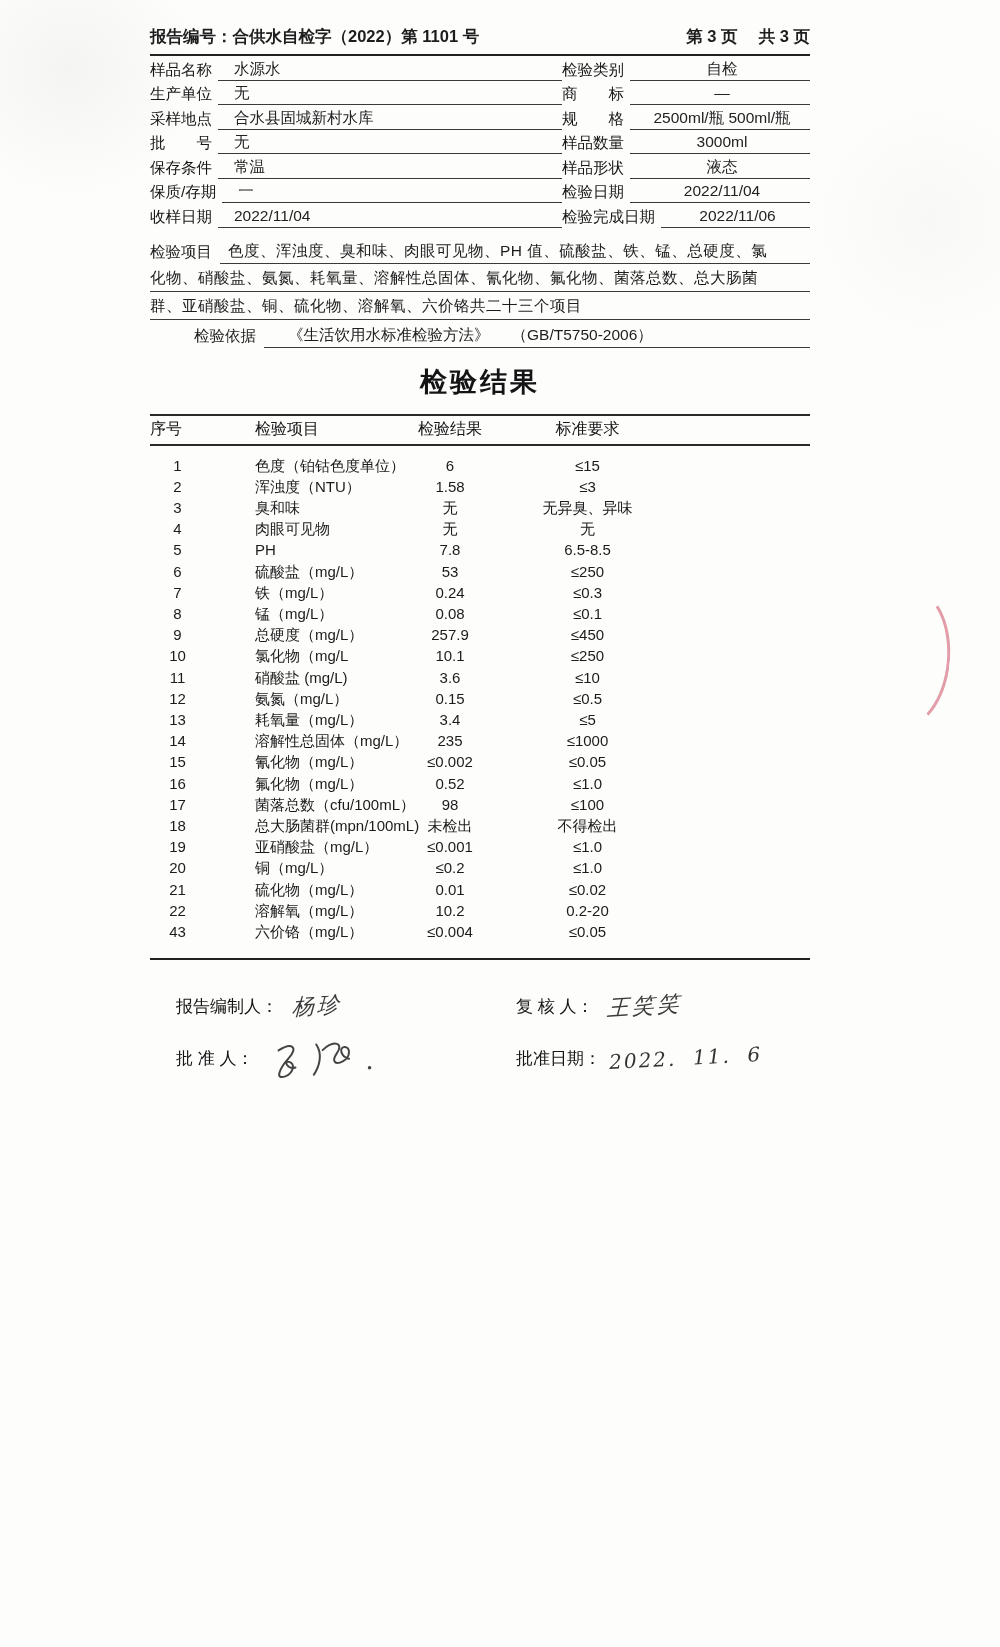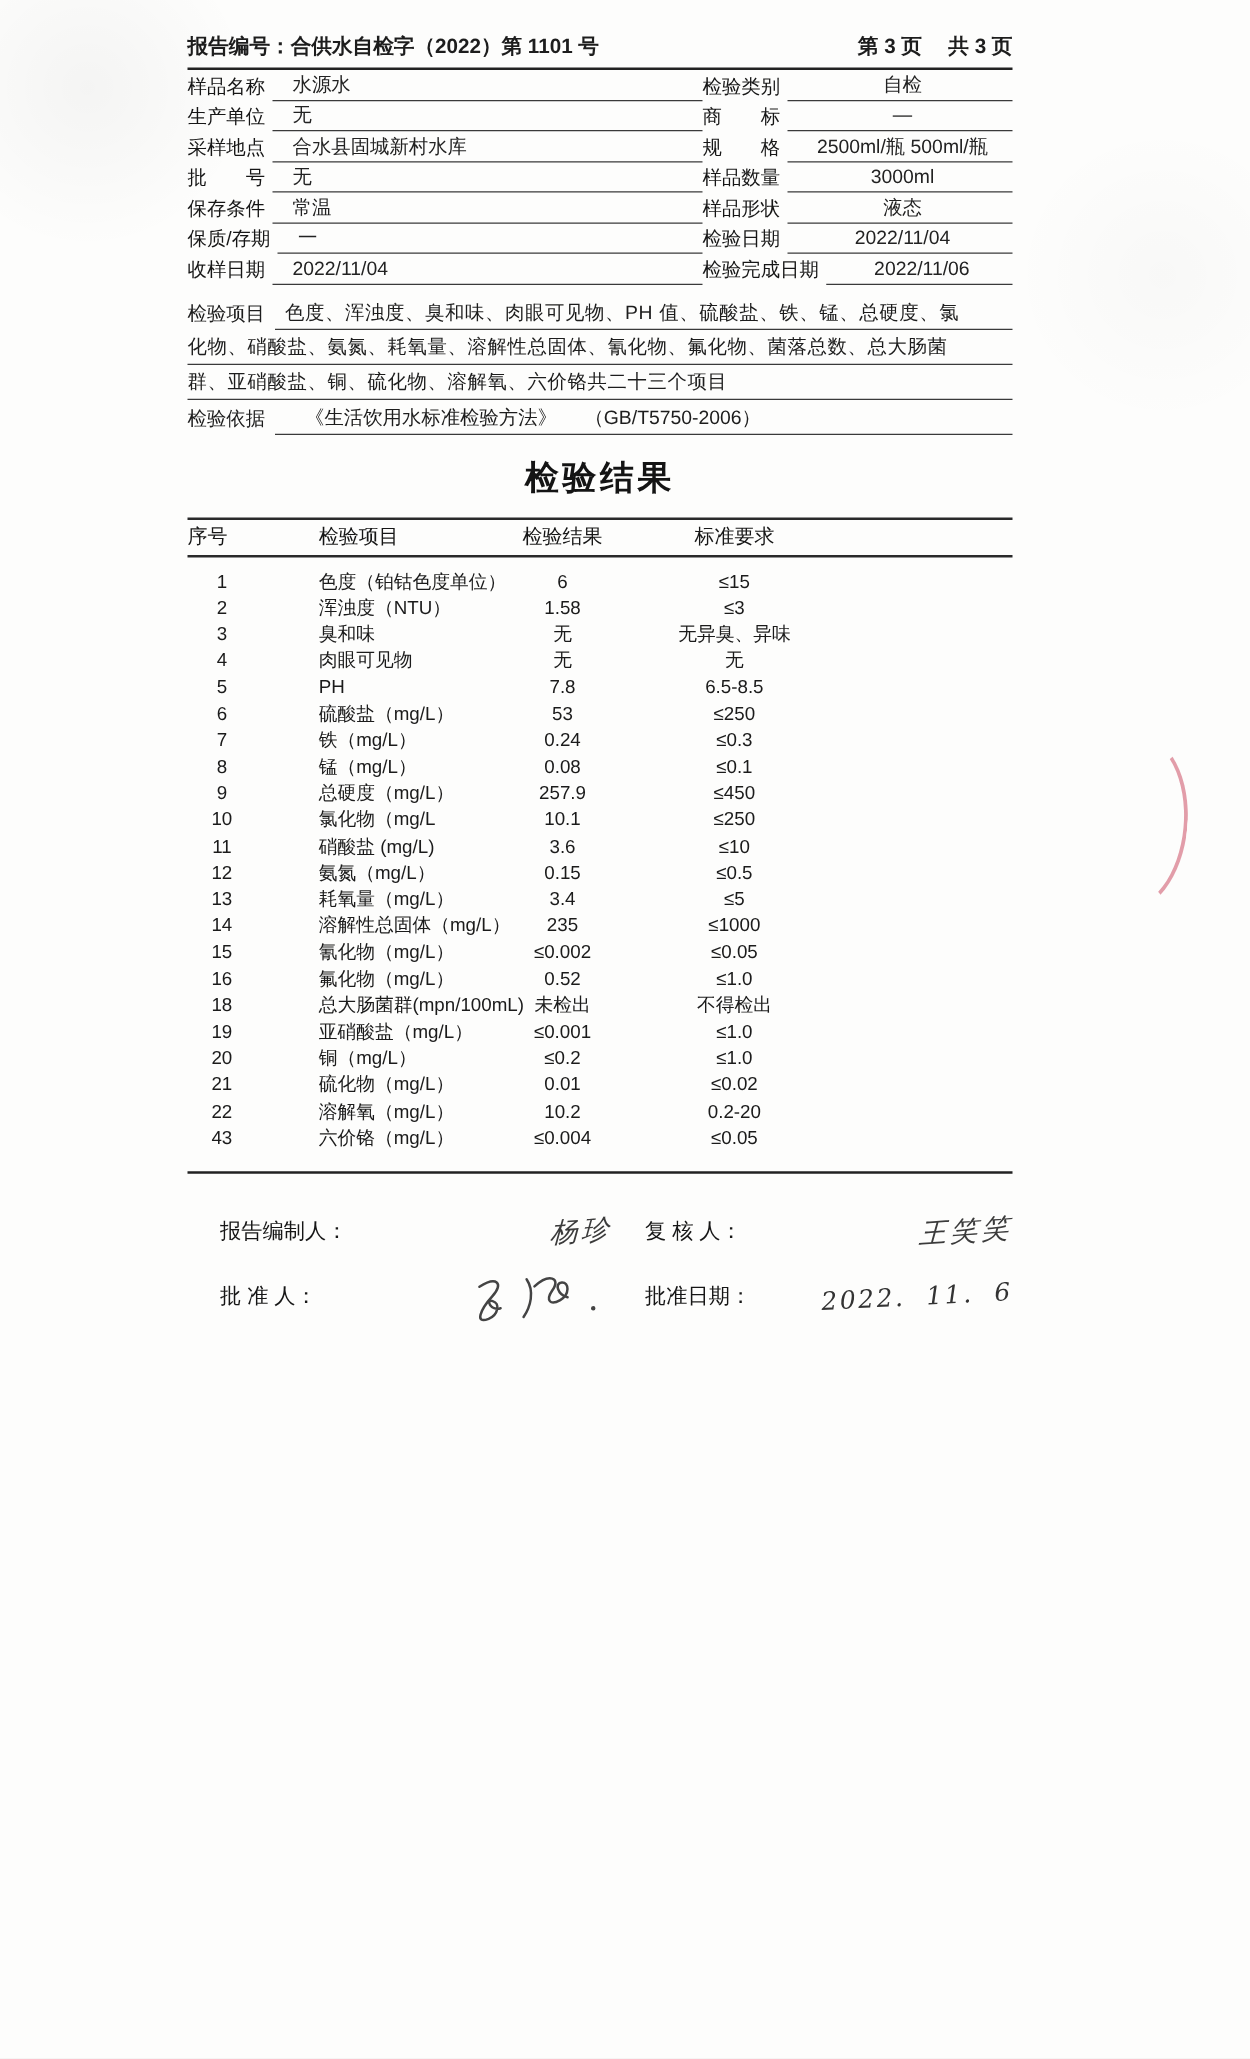--- a/index.html
+++ b/index.html
@@ -49,21 +49,21 @@
   }
   .cell.right .val { text-align:center; padding-left:4px; }
 
   .items-block { margin-top:8px; font-size:15.5px; }
   .items-line1 { display:flex; align-items:flex-end; height:28px; }
   .items-line1 .lbl { white-space:pre; padding-right:8px; line-height:24px; }
   .items-line1 .txt { flex:1; border-bottom:1.3px solid #3a3a3a; line-height:24px; padding-left:8px; letter-spacing:0.5px; }
   .items-cont { border-bottom:1.3px solid #3a3a3a; line-height:27px; height:28px; letter-spacing:0.5px; }
 
   .basis-line { display:flex; align-items:flex-end; height:28px; font-size:15.5px; }
-  .basis-line .lbl { white-space:pre; padding-right:8px; line-height:24px; }
+  .basis-line .lbl { white-space:pre; padding-right:8px; line-height:24px;margin-left:44px; }
   .basis-line .val { flex:1; border-bottom:1.3px solid #3a3a3a; line-height:24px; padding-left:24px; }
   .basis-line .code { margin-left:22px; }
 
   .results-title {
     margin-top:16px;
     text-align:center;
     font-size:27px;
     font-weight:600;
     letter-spacing:3px;
     color:#141414;
@@ -94,21 +94,21 @@
 
   .table-endline { margin-top:16px; border-bottom:2.5px solid #222; }
 
   .sig-grid {
     margin-top:28px;
     display:grid;
     grid-template-columns:340px 320px;
     row-gap:16px;
     font-size:17px;
   }
-  .sig-cell { display:flex; align-items:center; height:36px; padding-left:26px;justify-content:space-between; }
+  .sig-cell { display:flex; align-items:center; height:36px; padding-left:26px; }
   .sig-cell .lbl { white-space:pre; color:#161616; }
   .handwriting {
     font-family:"DejaVu Serif","Liberation Serif",serif;
     font-style:italic;
     font-size:22px;
     color:#3b3b3b;
     transform:rotate(-4deg) skewX(-6deg);
     margin-left:14px;
     letter-spacing:3px;
   }
@@ -352,20 +352,27 @@
           <span></span>
         </div>
           <div class="t-row">
           <span class="c-no">16</span>
           <span class="c-item">氟化物（mg/L）</span>
           <span class="c-result">0.52</span>
           <span class="c-standard">≤1.0</span>
           <span></span>
         </div>
           <div class="t-row">
+          <span class="c-no">17</span>
+          <span class="c-item">菌落总数（cfu/100mL）</span>
+          <span class="c-result">98</span>
+          <span class="c-standard">≤100</span>
+          <span></span>
+        </div>
+          <div class="t-row">
           <span class="c-no">18</span>
           <span class="c-item">总大肠菌群(mpn/100mL)</span>
           <span class="c-result">未检出</span>
           <span class="c-standard">不得检出</span>
           <span></span>
         </div>
           <div class="t-row">
           <span class="c-no">19</span>
           <span class="c-item">亚硝酸盐（mg/L）</span>
           <span class="c-result">≤0.001</span>

